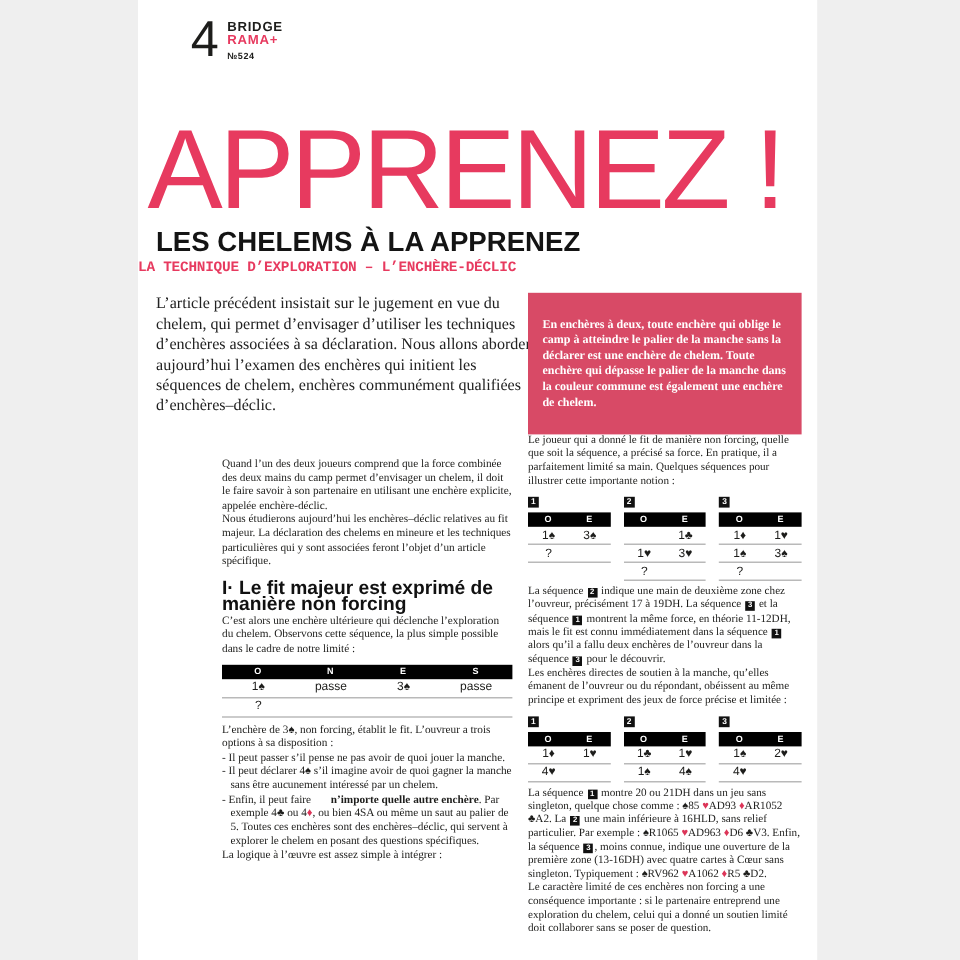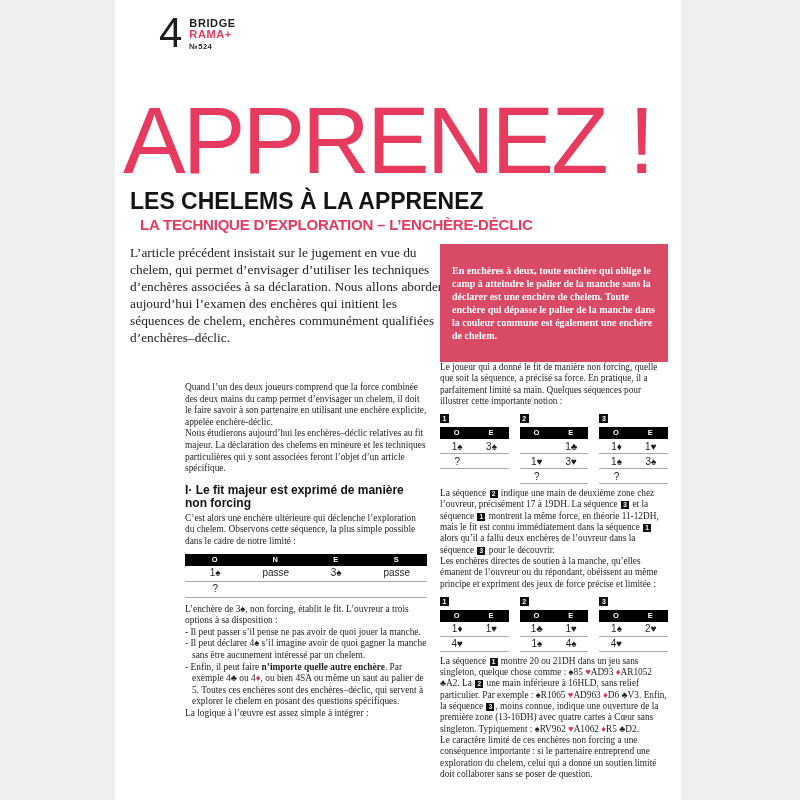--- a/index.html
+++ b/index.html
@@ -31,41 +31,41 @@
     font-family:"Liberation Sans","DejaVu Sans",sans-serif;
     font-size:94px; line-height:94px; font-weight:300; letter-spacing:-3px;
     color:var(--accent); white-space:nowrap;
   }
   .subtitle {
     position:absolute; left:15px; top:189px;
     font-family:"Liberation Sans","DejaVu Sans",sans-serif;
     font-size:23px; line-height:25px; font-weight:bold; color:#141414; white-space:nowrap;
   }
   .kicker {
-    position:absolute; left:25px; top:216px;
-    font-family:Liberation Sans, sans-serif;
-    font-size:15px; font-weight:bold; letter-spacing:-0.2px;
+    position:absolute; left:0; top:216px;
+    font-family:Liberation Mono, monospace;
+    font-size:12px; font-weight:bold; letter-spacing:-0.2px;
     color:var(--accent); white-space:nowrap;
   }
   
   .intro {
     position:absolute; left:15px; top:244px; width:314px;
     font-size:13.4px; line-height:17px; color:#222;
   }
   
   .col-left  { position:absolute; left:70px;  top:382px; width:242px; font-size:9.4px; line-height:11.6px; }
   .col-right { position:absolute; left:325px; top:244px; width:228px; font-size:9.3px; line-height:11.3px; }
   .col-left p, .col-right p { margin:0; }
   .section-heading {
     font-family:"Liberation Sans","DejaVu Sans",sans-serif;
-    font-weight:bold; font-size:12px; line-height:13px; margin:9px 0 3px 0; color:#111;
+    font-weight:bold; font-size:16px; line-height:13px; margin:9px 0 3px 0; color:#111;
   }
   .mt2{margin-top:2px;} .mt4{margin-top:4px;} .mt8{margin-top:8px;} .mt10{margin-top:10px;}
   .bullet { padding-left:7px; text-indent:-7px; }
-  .bold, .bullet .bold { font-weight:bold; }
+  .bold, .bullet .bold { font-weight:bold;margin-left:14px; }
   .red { color: var(--suit_red); }
   
   .callout {
     background: var(--box_bg); color:#fff;
     font-weight:bold; font-size:10px; line-height:13px;
     padding:20px 12px; width:228px;
   }
   
   .bid-table { width:100%; font-family:"Liberation Sans","DejaVu Sans",sans-serif; }
   .bt-head {

